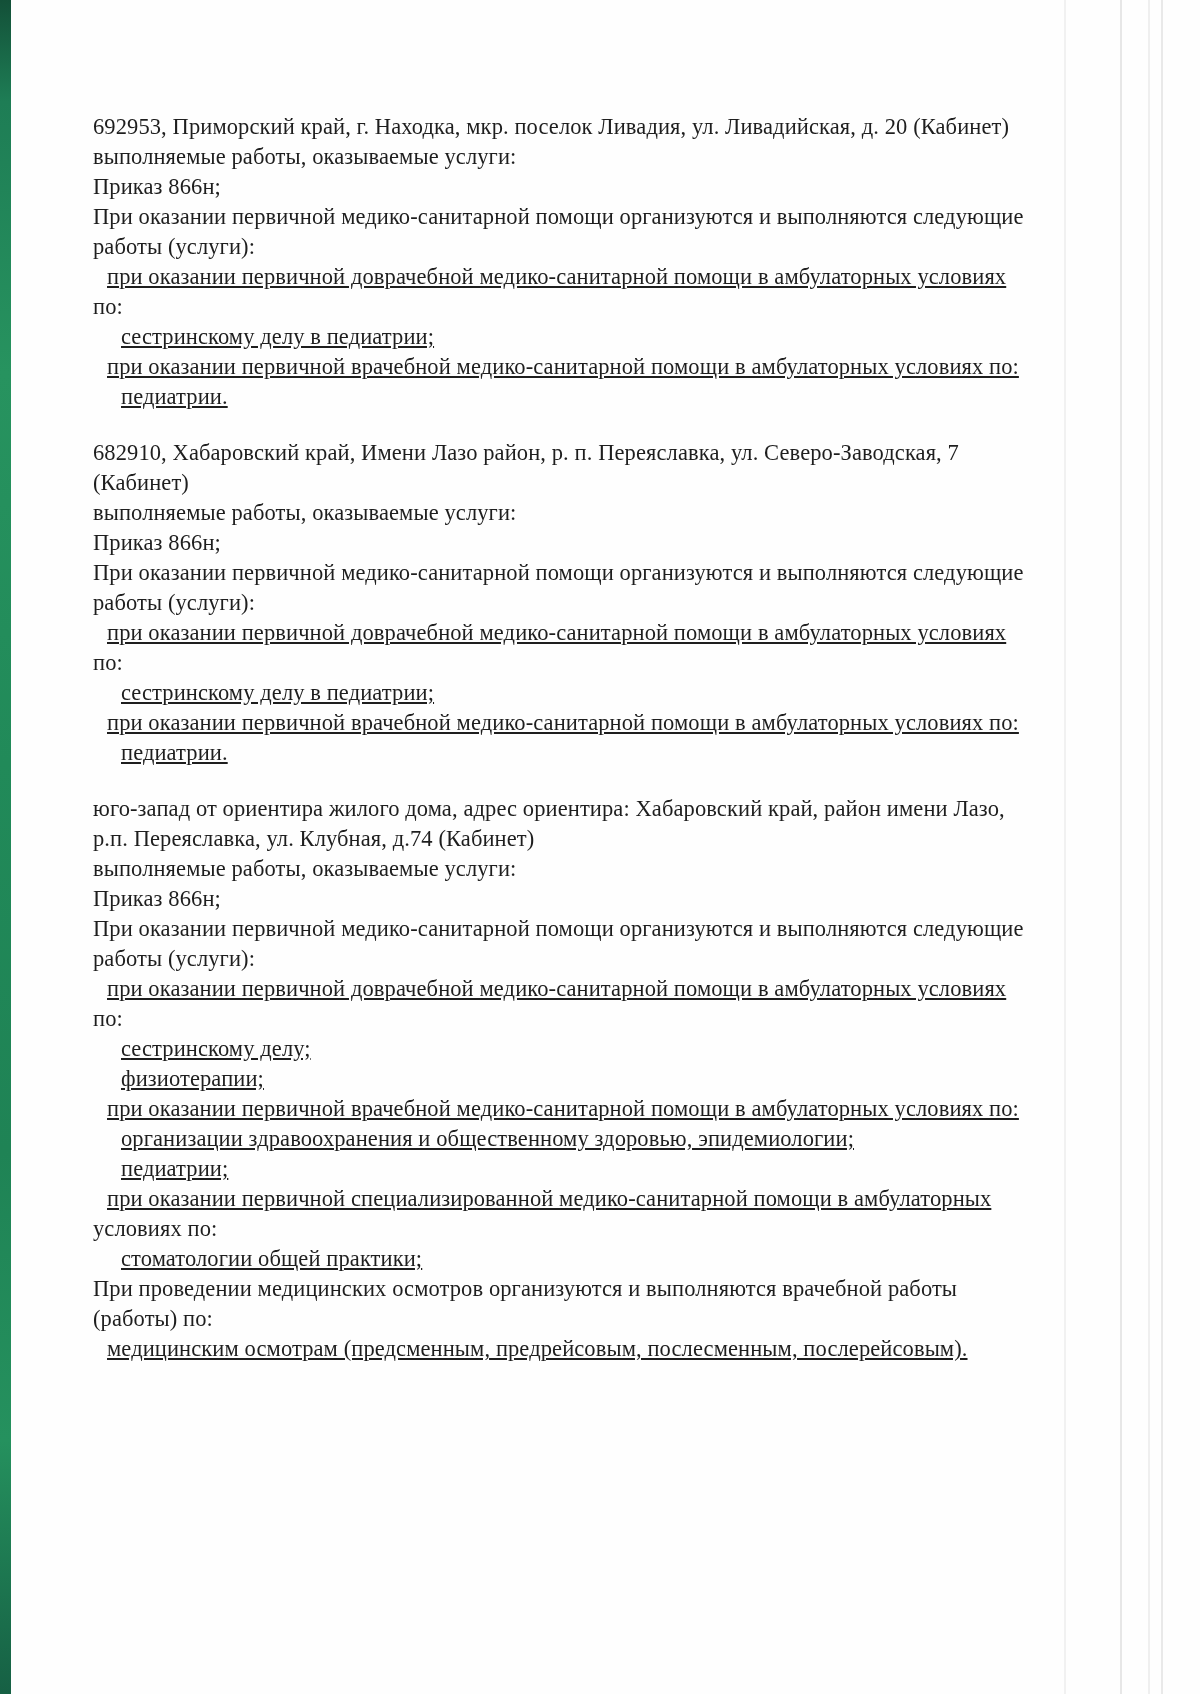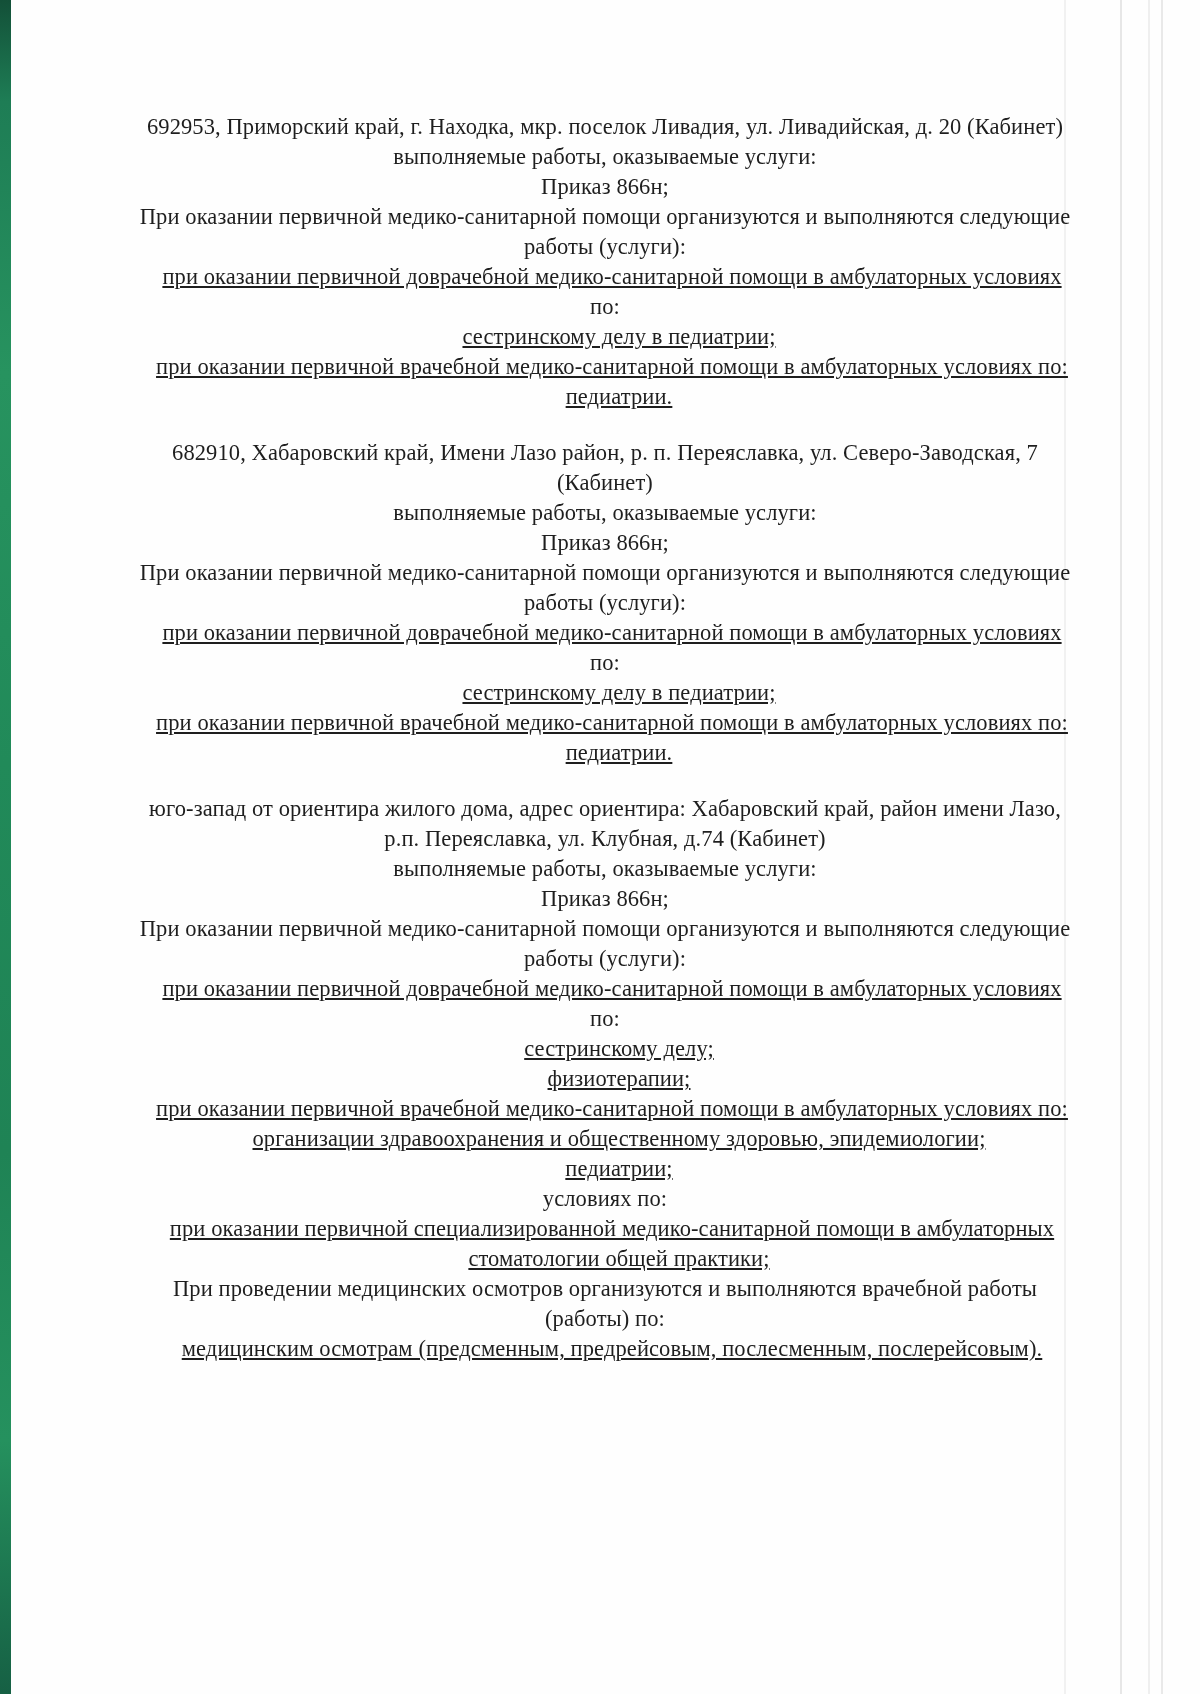--- a/index.html
+++ b/index.html
@@ -38,28 +38,27 @@
     height: 100%;
     width: 2px;
   }
   .scanline.l1 { left: 1064px; background: #f1f1f1; }
   .scanline.l2 { left: 1120px; background: #e7e7e7; }
   .scanline.l3 { left: 1148px; background: #efefef; }
   .scanline.l4 { left: 1161px; background: #e9e9e9; }
   
   .content {
     position: absolute;
-    left: 105px;
+    left: 93px;
     top: 112px;
     width: 1000px;
     color: #1e1e1e;
     font-size: 22.5px;
     line-height: 30px;
     letter-spacing: 0.1px;
-    text-align: center;
   }
   .block { margin: 0 0 26px 0; }
   .line { white-space: nowrap; }
   .line.i1 { padding-left: 14px; text-decoration: underline; }
   .line.i2 { padding-left: 28px; text-decoration: underline; }
 </style>
 </head>
 <body>
 
 <div class="page">
@@ -101,21 +100,21 @@
         <div class="line">Приказ 866н;</div>
         <div class="line">При оказании первичной медико-санитарной помощи организуются и выполняются следующие</div>
         <div class="line">работы (услуги):</div>
         <div class="line i1">при оказании первичной доврачебной медико-санитарной помощи в амбулаторных условиях</div>
         <div class="line">по:</div>
         <div class="line i2">сестринскому делу;</div>
         <div class="line i2">физиотерапии;</div>
         <div class="line i1">при оказании первичной врачебной медико-санитарной помощи в амбулаторных условиях по:</div>
         <div class="line i2">организации здравоохранения и общественному здоровью, эпидемиологии;</div>
         <div class="line i2">педиатрии;</div>
+        <div class="line i1">при оказании первичной специализированной медико-санитарной помощи в амбулаторных</div>
         <div class="line">условиях по:</div>
-        <div class="line i1">при оказании первичной специализированной медико-санитарной помощи в амбулаторных</div>
         <div class="line i2">стоматологии общей практики;</div>
         <div class="line">При проведении медицинских осмотров организуются и выполняются врачебной работы</div>
         <div class="line">(работы) по:</div>
         <div class="line i1">медицинским осмотрам (предсменным, предрейсовым, послесменным, послерейсовым).</div>
       </div>
     </div>
 </div>
 
 </body></html>

